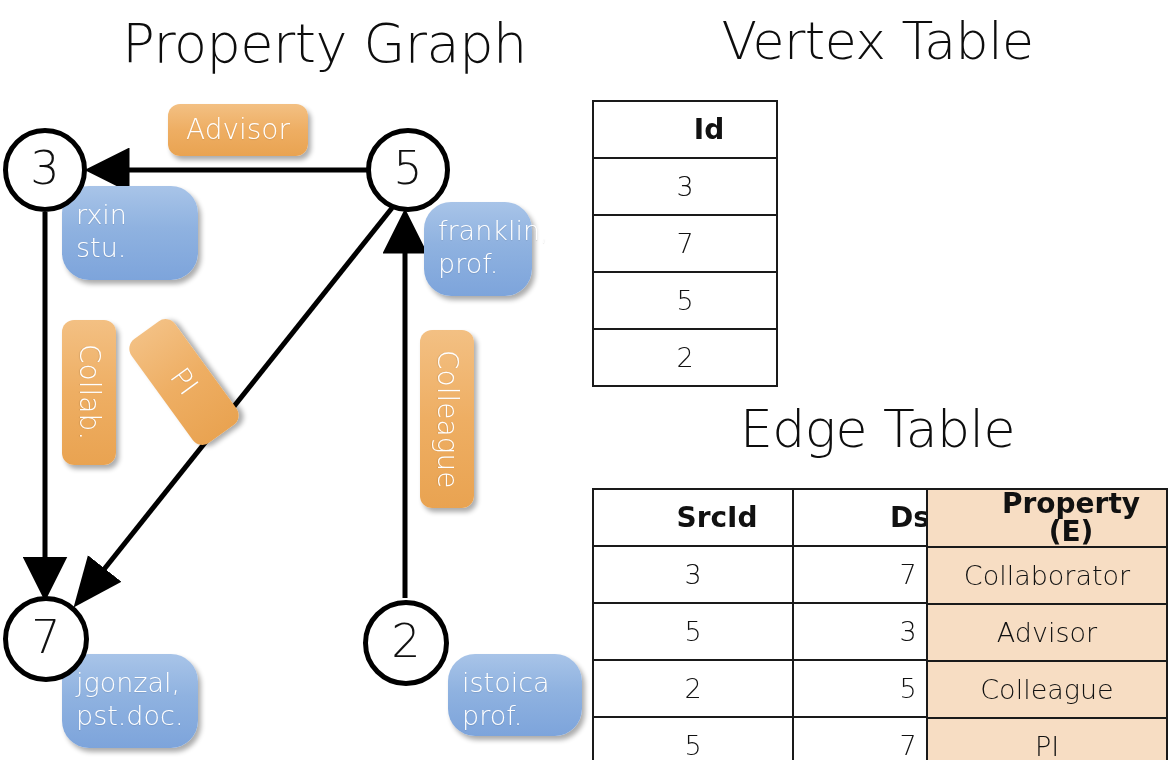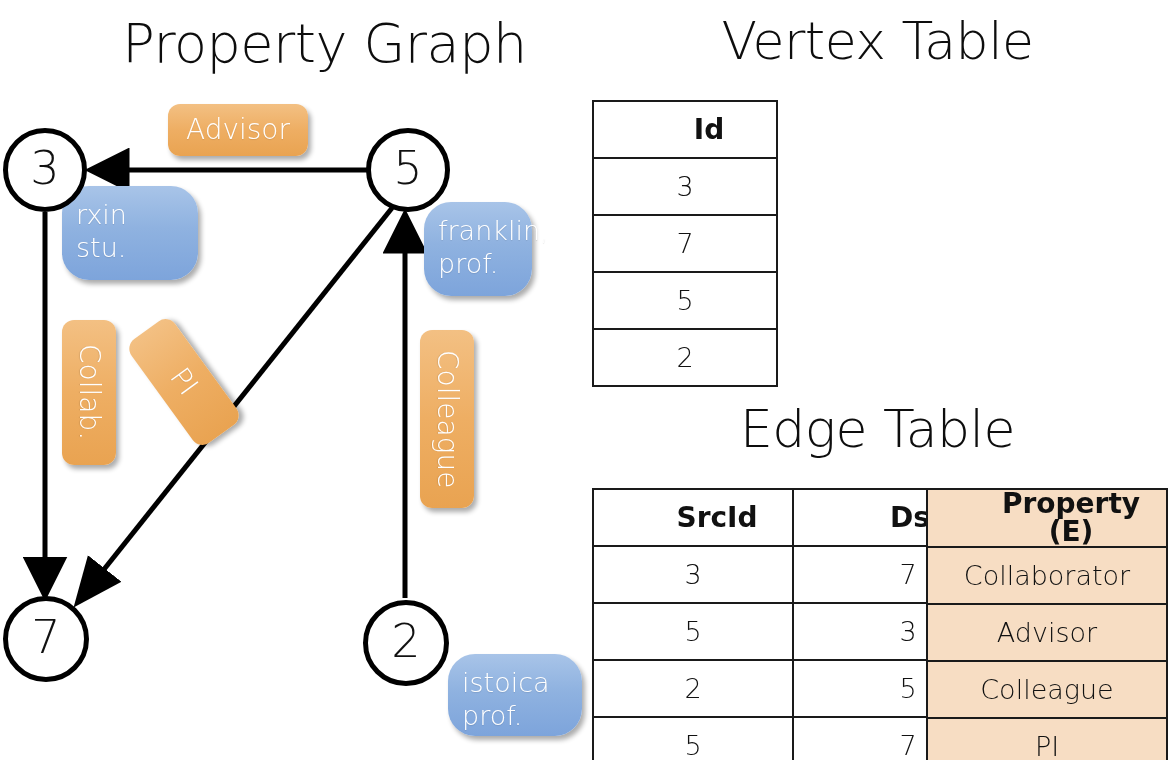--- a/index.html
+++ b/index.html
@@ -205,20 +205,24 @@
     <div class="vbox" id="vbox-3" style="left:62px; top:186px; width:136px; height:94px;">
       <div>rxin</div>
       <div>stu.</div>
     </div>
 
     <div class="vbox" id="vbox-5" style="left:424px; top:202px; width:108px; height:94px;">
       <div>franklin,</div>
       <div>prof.</div>
     </div>
 
+    <div class="vbox" id="vbox-7" style="left:62px; top:654px; width:136px; height:94px;">
+      <div>jgonzal,</div>
+      <div>pst.doc.</div>
+    </div>
 
     <div class="vbox" id="vbox-2" style="left:424px; top:654px; width:134px; height:82px;margin-left:24px;">
       <div>istoica</div>
       <div>prof.</div>
     </div>
 
     <div class="node" id="node-3" style="left:3px; top:128px; width:84px; height:84px;">
       <span>3</span>
     </div>
 

